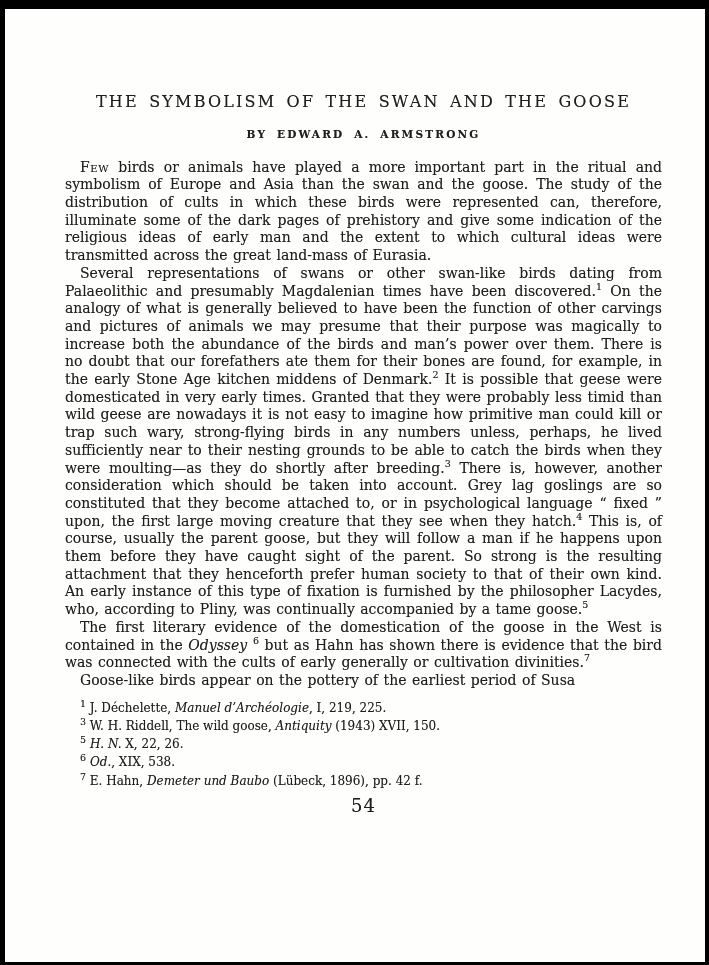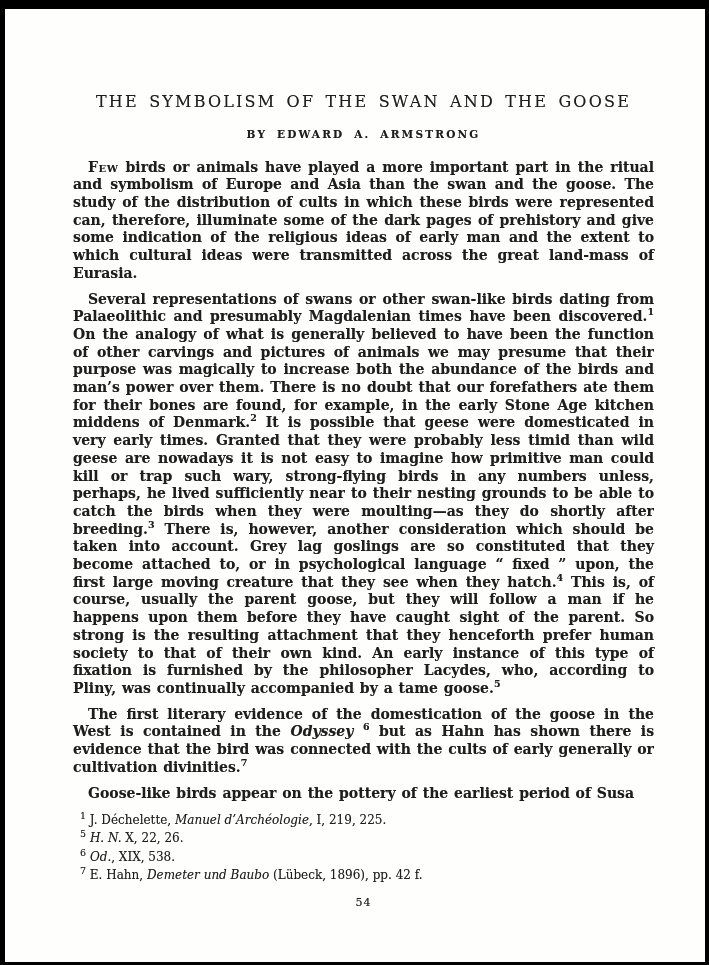--- a/index.html
+++ b/index.html
@@ -44,26 +44,25 @@
   }
   .byline {
     font-size: 10.5px;
     letter-spacing: 2.2px;
     word-spacing: 4px;
     text-align: center;
     margin: 0 0 19px 0;
     font-weight: bold;
   }
   .body-text p {
-    margin: 8px;
+    margin: 0;
     text-align: justify;
     font-size: 14px;
     line-height: 17.7px;
     word-spacing: 1px;
-    font-weight: bold;
   }
   .body-text p.indent {
     text-indent: 15px;
   }
   .it { font-style: italic; text-align: right; }
   .sc { font-variant: small-caps; letter-spacing: 0.6px; }
   sup.fnref {
     font-size: 9.5px;
     line-height: 0;
     vertical-align: super;
@@ -74,41 +73,42 @@
     font-size: 12px;
     line-height: 18.2px;
   }
   .footnotes p {
     margin: 0;
     text-indent: 15px;
     text-align: left;
   }
   .page-number {
     text-align: center;
-    font-size: 11px;
-    margin-top: 12px;
+    font-size: 18px;
+    margin-top: 5px;
     letter-spacing: 1px;
   }
 </style>
 </head>
 <body>
 
 <div class="scan-frame">
   <div class="page">
     <div class="content">
       <h1 class="title">THE SYMBOLISM OF THE SWAN AND THE GOOSE</h1>
       <div class="byline">BY EDWARD A. ARMSTRONG</div>
       <div class="body-text" id="article-body">
           <p class="indent"><span class="sc">Few</span><span> birds or animals have played a more important part in the ritual and symbolism of Europe and Asia than the swan and the goose.  The study of the distribution of cults in which these birds were represented can, therefore, illuminate some of the dark pages of prehistory and give some indication of the religious ideas of early man and the extent to which cultural ideas were transmitted across the great land-mass of Eurasia.</span></p>
           <p class="indent"><span>Several representations of swans or other swan-like birds dating from Palaeolithic and presumably Magdalenian times have been discovered.</span><sup class="fnref">1</sup><span> On the analogy of what is generally believed to have been the function of other carvings and pictures of animals we may presume that their purpose was magically to increase both the abundance of the birds and man’s power over them.  There is no doubt that our forefathers ate them for their bones are found, for example, in the early Stone Age kitchen middens of Denmark.</span><sup class="fnref">2</sup><span> It is possible that geese were domesticated in very early times.  Granted that they were probably less timid than wild geese are nowadays it is not easy to imagine how primitive man could kill or trap such wary, strong-flying birds in any numbers unless, perhaps, he lived sufficiently near to their nesting grounds to be able to catch the birds when they were moulting—as they do shortly after breeding.</span><sup class="fnref">3</sup><span> There is, however, another consideration which should be taken into account.  Grey lag goslings are so constituted that they become attached to, or in psychological language “ fixed ” upon, the first large moving creature that they see when they hatch.</span><sup class="fnref">4</sup><span> This is, of course, usually the parent goose, but they will follow a man if he happens upon them before they have caught sight of the parent.  So strong is the resulting attachment that they henceforth prefer human society to that of their own kind. An early instance of this type of fixation is furnished by the philosopher Lacydes, who, according to Pliny, was continually accompanied by a tame goose.</span><sup class="fnref">5</sup></p>
           <p class="indent"><span>The first literary evidence of the domestication of the goose in the West is contained in the </span><span class="it">Odyssey</span><span> </span><sup class="fnref">6</sup><span> but as Hahn has shown there is evidence that the bird was connected with the cults of early generally or cultivation divinities.</span><sup class="fnref">7</sup></p>
           <p class="indent"><span>Goose-like birds appear on the pottery of the earliest period of Susa</span></p>
         </div>
       <div class="footnotes" id="footnotes">
           <p><sup class="fnref">1</sup><span> J. Déchelette, </span><span class="it">Manuel d’Archéologie</span><span>, I, 219, 225.</span></p>
+          <p><sup class="fnref">3</sup><span> W. H. Riddell, The wild goose, </span><span class="it">Antiquity</span><span> (1943) XVII, 150.</span></p>
           <p><sup class="fnref">5</sup><span> </span><span class="it">H. N.</span><span> X, 22, 26.</span></p>
           <p><sup class="fnref">6</sup><span> </span><span class="it">Od.</span><span>, XIX, 538.</span></p>
           <p><sup class="fnref">7</sup><span> E. Hahn, </span><span class="it">Demeter und Baubo</span><span> (Lübeck, 1896), pp. 42 f.</span></p>
         </div>
       <div class="page-number">54</div>
     </div>
   </div>
 </div>
 
 </body></html>

